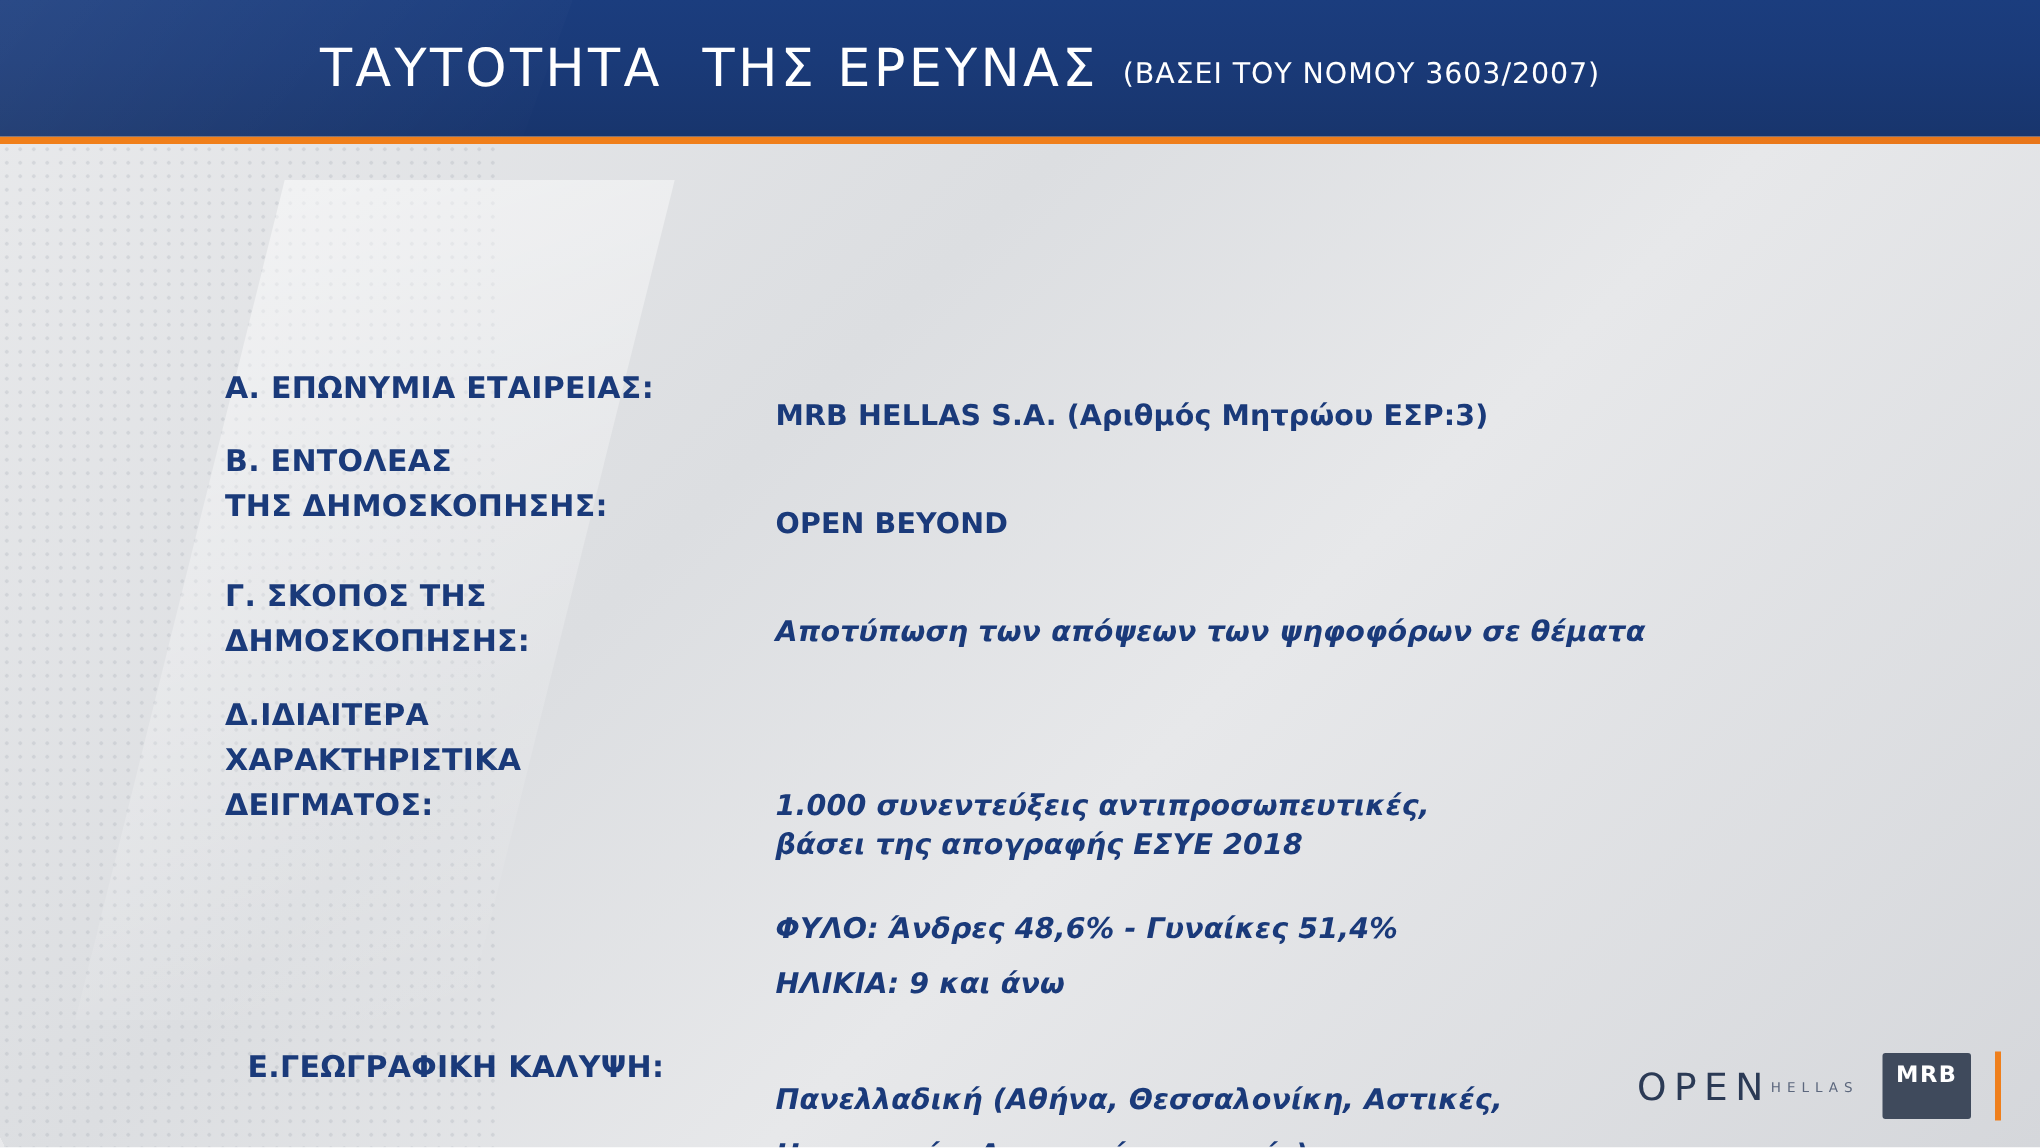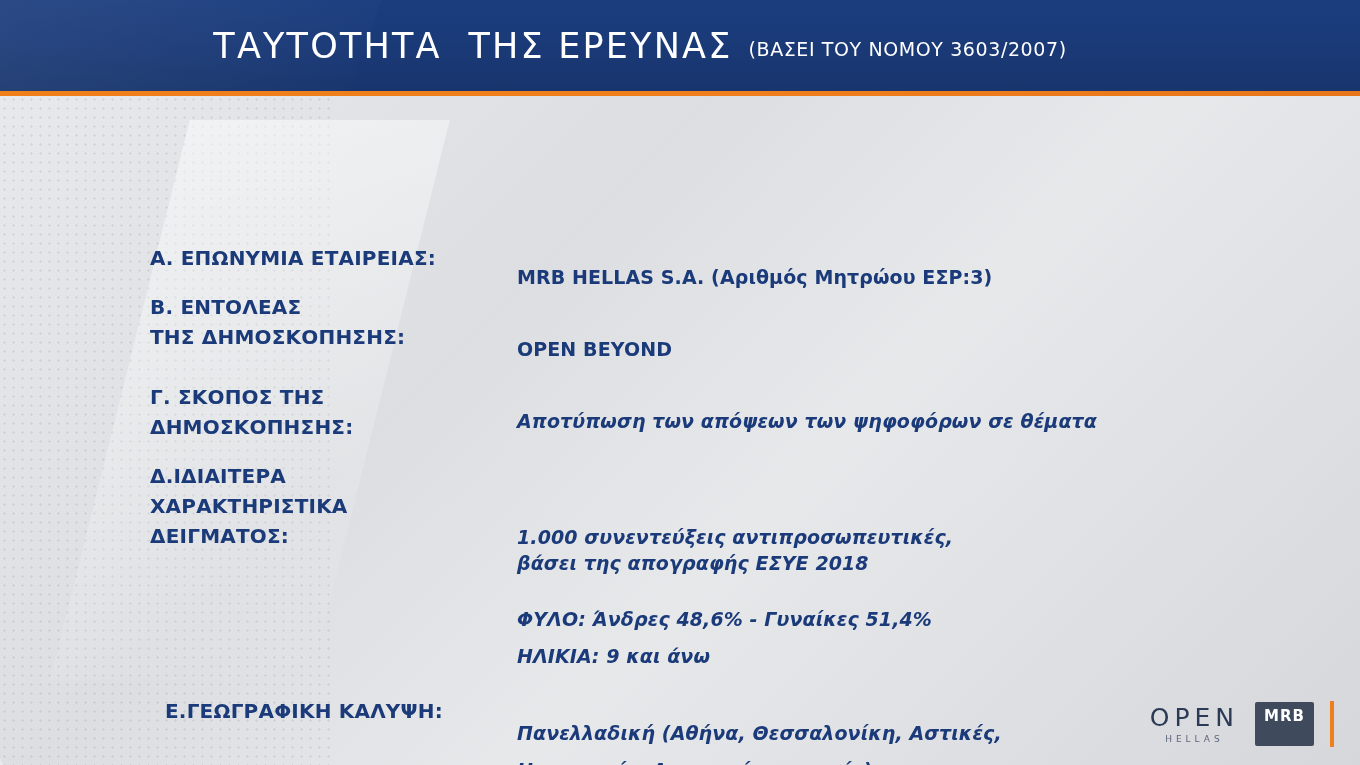--- a/index.html
+++ b/index.html
@@ -141,21 +141,21 @@
   .footer-logos {
     position: absolute;
     right: 26px;
     bottom: 18px;
     display: flex;
     align-items: center;
     gap: 16px;
   }
   .open-logo {
     display: flex;
-    flex-direction: column;
+    flex-direction: row;
     align-items: center;
     line-height: 1;
   }
   .open-logo .open-word {
     color: #2b3a55;
     font-size: 25px;
     letter-spacing: 5px;
     font-weight: 400;
   }
   .open-logo .beyond-word {

